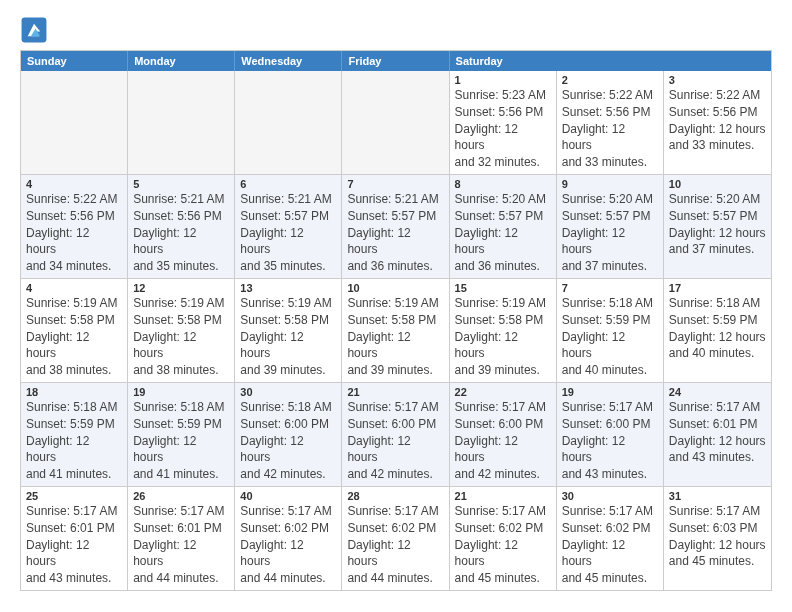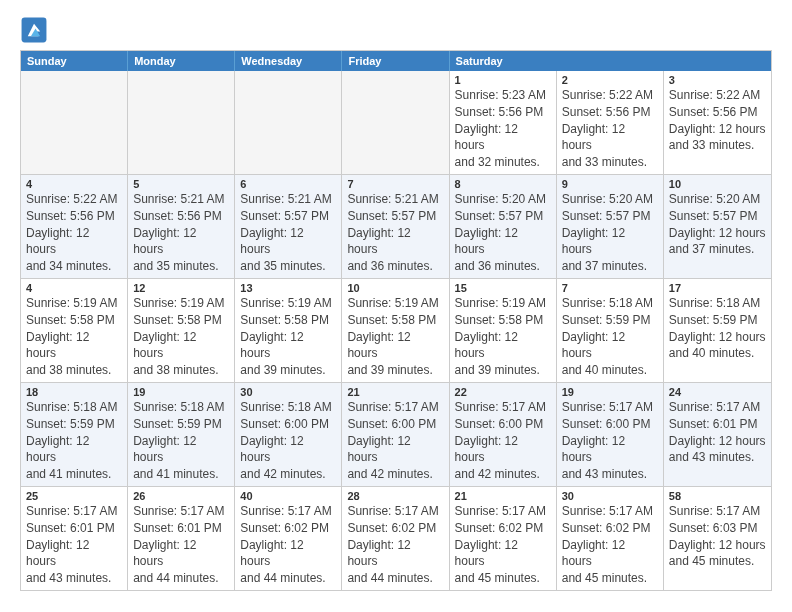--- a/index.html
+++ b/index.html
@@ -360,21 +360,21 @@
 and 45 minutes.</div>
           </div>
           <div class="cal-cell">
             <span class="day-num">30</span>
             <div class="cell-info" style="white-space: pre-line;">Sunrise: 5:17 AM
 Sunset: 6:02 PM
 Daylight: 12 hours
 and 45 minutes.</div>
           </div>
           <div class="cal-cell">
-            <span class="day-num">58</span>
+            <span class="day-num">31</span>
             <div class="cell-info" style="white-space: pre-line;">Sunrise: 5:17 AM
 Sunset: 6:03 PM
 Daylight: 12 hours
 and 45 minutes.</div>
           </div>
         </div>
       </div>
   </div>
 </div>
 

